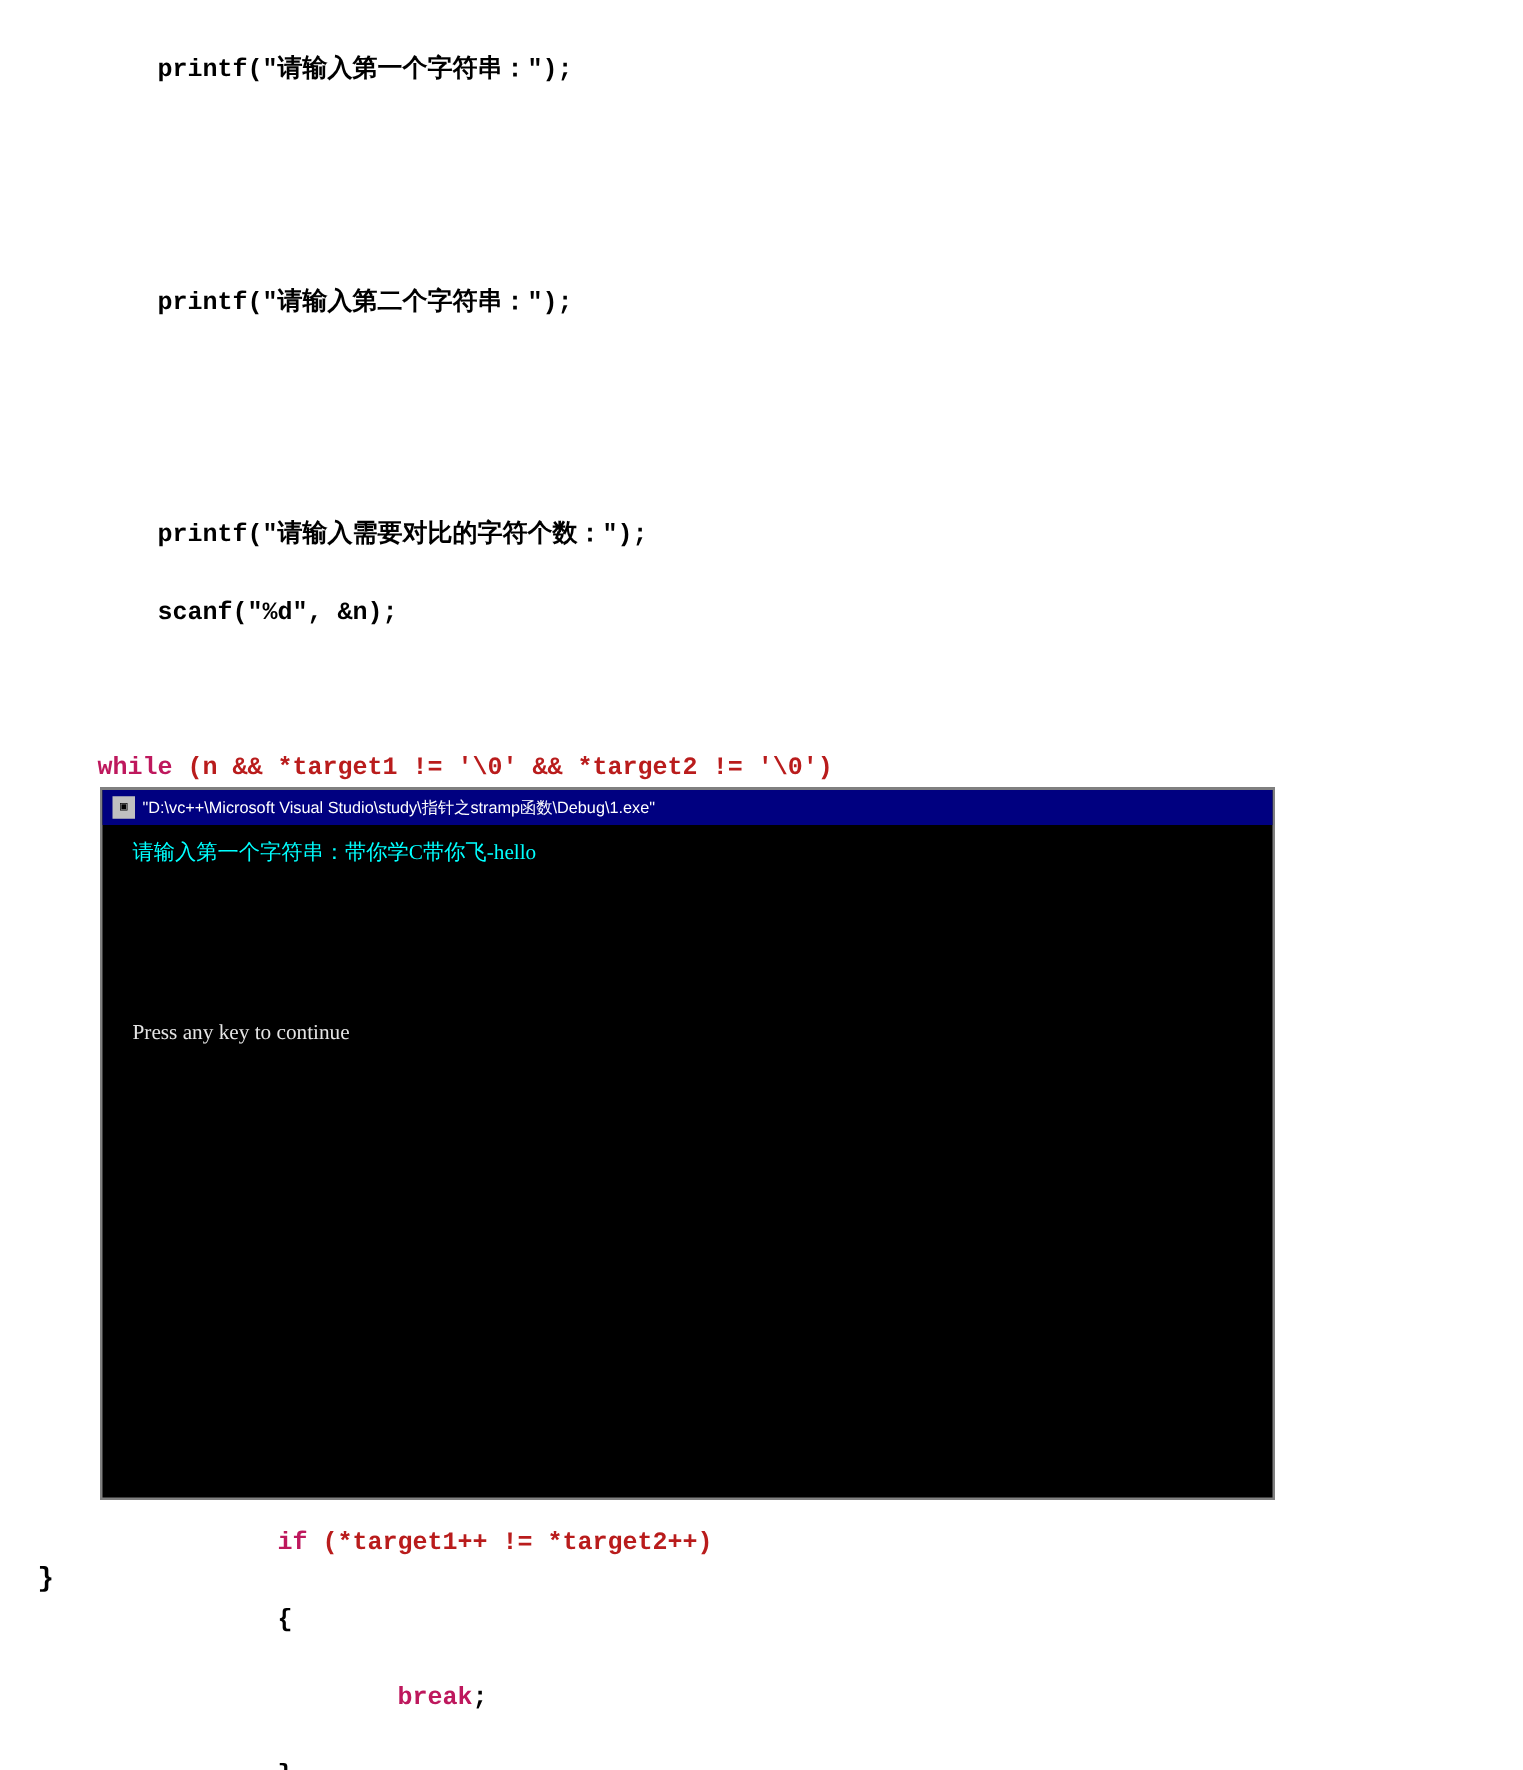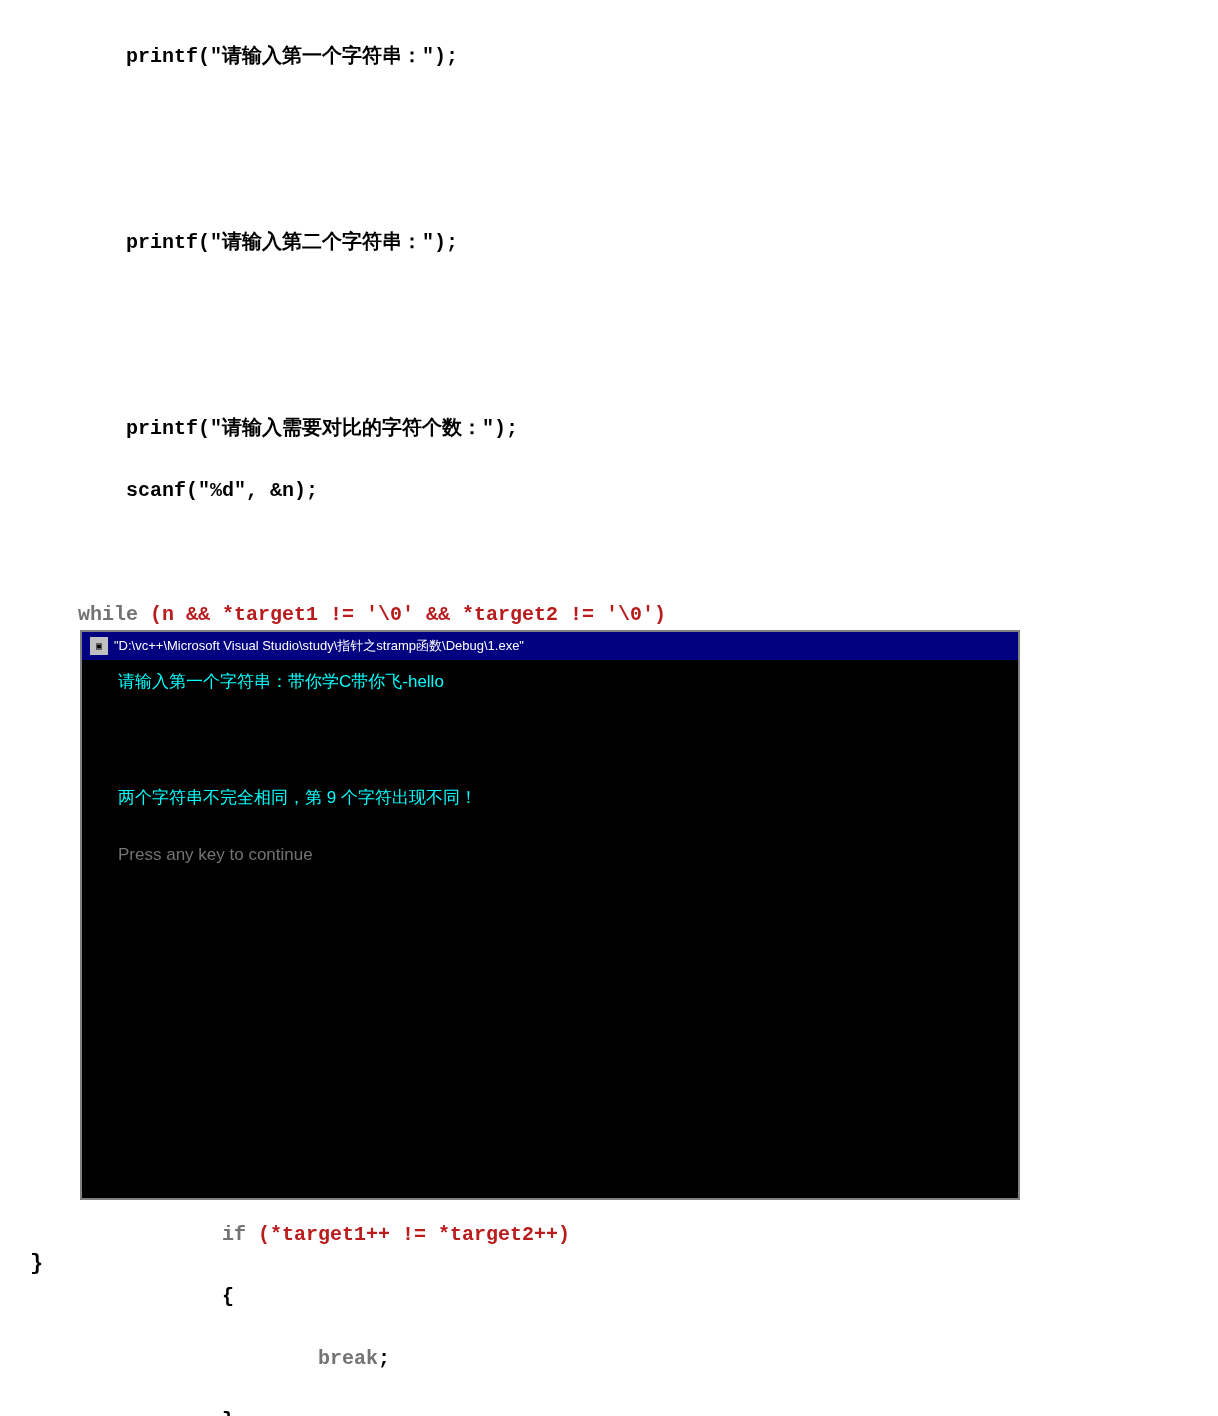--- a/index.html
+++ b/index.html
@@ -26,21 +26,21 @@
 
     .code-block {
       font-family: 'Courier New', Courier, monospace;
       font-size: 20px;
       font-weight: bold;
       line-height: 1.55;
       color: #000000;
       white-space: pre;
     }
 
-    .kw-blue { color: #737373; }
+    .kw-blue { color: #be185d; }
     .kw-normal { color: #b91c1c; }
 
     
     .terminal-window {
       position: absolute;
       top: 630px;
       left: 80px;
       width: 940px;
       height: 570px;
       background: #000000;
@@ -70,38 +70,37 @@
     }
 
     .terminal-title {
       color: #ffffff;
       font-family: 'Microsoft Sans Serif', Arial, sans-serif;
       font-size: 13px;
       font-weight: normal;
     }
 
     .terminal-body {
-      padding: 8px 12px;
-      font-family: Liberation Sans, sans-serif;
+      padding: 8px 24px;
+      font-family: Liberation Serif, serif;
       font-size: 17px;
       line-height: 1.7;
       color: #c0c0c0;
-      margin-left: 24px;
     }
 
     .terminal-body .line {
       display: block;
     }
 
     .terminal-body .highlight {
       color: #00ffff;
     }
 
     .terminal-body .white-text {
-      color: #737373;
+      color: #e5e5e5;
     }
 
     
     .bottom-brace {
       position: absolute;
       bottom: 140px;
       left: 30px;
       font-family: 'Courier New', Courier, monospace;
       font-size: 22px;
       font-weight: bold;
@@ -142,18 +141,18 @@
 
 <div class="terminal-window">
   <div class="terminal-titlebar">
     <div class="terminal-icon">▣</div>
     <span class="terminal-title">"D:\vc++\Microsoft Visual Studio\study\指针之stramp函数\Debug\1.exe"</span>
   </div>
   <div class="terminal-body">
     <span class="line highlight">请输入第一个字符串：带你学C带你飞-hello</span><br>
     <br>
     <br>
-    <span class="line highlight">两个字符串不完全相同，第 9 个字符出现不同！</span><br>
+    <br>
     <span class="line white-text">Press any key to continue</span>
   </div>
 </div>
 
 <div class="bottom-brace">}</div>
 
 </body></html>

